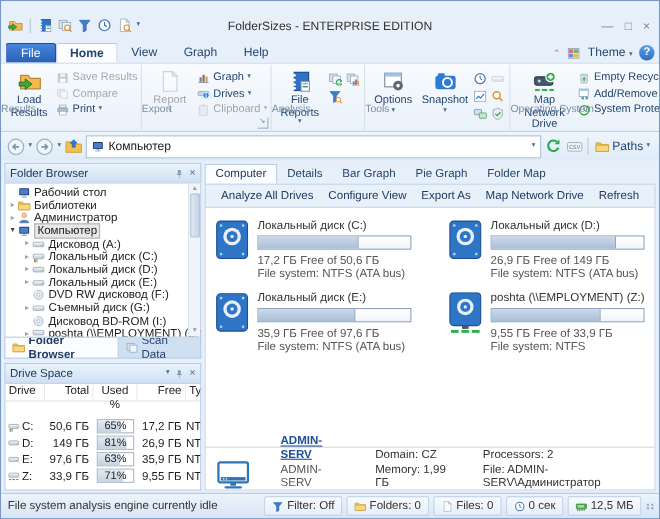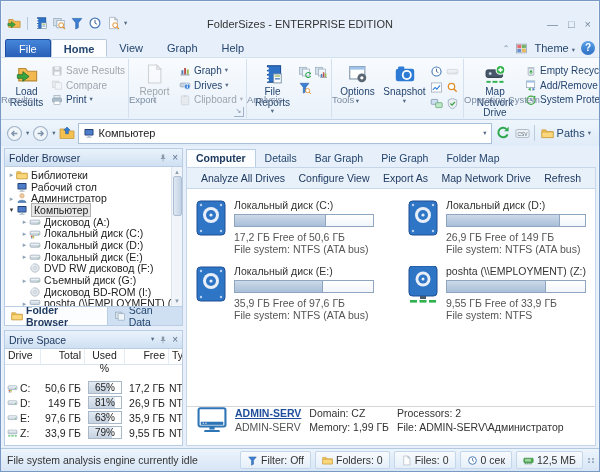--- a/index.html
+++ b/index.html
@@ -82,32 +82,32 @@
   .dsrow .c1{display:flex;align-items:center;gap:2px;padding-left:2px}
   .dsrow .c1 .ic{width:11px;height:11px}
   .dsrow .num{padding:0 4px}
   .ubar{height:11px;border:1px solid #a9b8c9;background:#fff;position:relative;margin:16px 3px}
   .ufill{position:absolute;top:0;left:0;bottom:0;background:linear-gradient(#e3eaf2,#c6d2e1)}
   .utext{position:absolute;inset:0;text-align:center;line-height:11px;font-size:10px;color:#222}
   
   .main{flex:1;display:flex;flex-direction:column;min-width:0;padding:2px 3px}
   .mtabs{height:19px;flex:none;display:flex;align-items:flex-end}
   .mtab{padding:0 9px;height:17px;line-height:17px;color:#24456e;font-size:10.5px}
-  .mtab.active{background:#fbfdff;border:1px solid #b9cde4;border-bottom:none;font-weight:bold;color:#1f3a60}
+  .mtab.active{background:#fbfdff;border:1px solid #b9cde4;border-bottom:none;font-weight:normal;color:#1f3a60}
   .mlinks{height:20px;flex:none;background:#e8f1fa;border:1px solid #c6d7ea;display:flex;align-items:center;
           justify-content:space-between;padding:0 14px;color:#1f3a60;font-size:10.5px}
   .mbody{flex:1;background:#fff;border:1px solid #c6d7ea;border-top:none;display:flex;flex-direction:column;min-height:0}
   .tiles{flex:1;display:grid;grid-template-columns:212px 212px;grid-template-rows:66px 66px;padding:10px 0 0 8px;min-height:0}
   .tile{display:flex;gap:7px}
   .tile .ic{width:32px;height:38px;margin-top:1px}
   .tinfo{font-size:10.5px;color:#555}
   .tname{color:#333;margin-bottom:3px}
   .bar{width:140px;height:13px;border:1px solid #8fa5c0;background:linear-gradient(#fff,#f1f5fa);position:relative;margin-bottom:4px;box-sizing:border-box}
   .bfill{position:absolute;top:0;left:0;bottom:0;background:linear-gradient(#ccd9e9,#a9bfd8);border-right:1px solid #8fa5c0}
-  .admin{flex:none;border-top:1px solid #d6d6d6;height:38px;display:flex;align-items:flex-start;gap:8px;padding:0 10px;font-size:10.5px;color:#333}
+  .admin{flex:none;border-top:1px solid #d6d6d6;height:38px;display:flex;align-items:flex-end;gap:28px;padding:0 10px;font-size:10.5px;color:#333}
   .admin .ic{width:30px;height:26px}
   .acol{display:flex;flex-direction:column;gap:2px;line-height:12px}
   .alink{color:#1f4e9c;font-weight:bold;text-decoration:underline}
   .asub{color:#555}
   
   .statusbar{height:22px;flex:none;background:linear-gradient(#ecf4fc,#d7e5f5);border-top:1px solid #b3c9e0;display:flex;
              align-items:center;padding:0 4px;font-size:10.5px;color:#333}
   .smsg{flex:1;padding-left:2px}
   .sseg{display:flex;align-items:center;gap:3px;border:1px solid #c4d6ea;background:linear-gradient(#f8fbfe,#e5eff9);
         border-radius:2px;padding:0 6px;margin-left:4px;height:16px}
@@ -588,32 +588,32 @@
     <div class="sidebar">
       <div class="panel-h">
         <span class="t">Folder Browser</span>
         <svg class="ic" style="width:10px;height:10px">
             <use href="#s-pin"></use>
           </svg>
         <span class="ph-ic" style="font-size:10px">×</span>
       </div>
       <div class="tree">
         <div class="trow">
+            <span class="exp"></span>
+            <svg class="ic">
+              <use href="#s-monitor"></use>
+            </svg>
+            <span>Рабочий стол</span>
+          </div>
+        <div class="trow">
             <span class="exp">▸</span>
             <svg class="ic">
               <use href="#s-folder"></use>
             </svg>
             <span>Библиотеки</span>
-          </div>
-        <div class="trow">
-            <span class="exp"></span>
-            <svg class="ic">
-              <use href="#s-monitor"></use>
-            </svg>
-            <span>Рабочий стол</span>
           </div>
         <div class="trow">
             <span class="exp">▸</span>
             <svg class="ic">
               <use href="#s-user"></use>
             </svg>
             <span>Администратор</span>
           </div>
         <div class="trow">
             <span class="exp open">▾</span>
@@ -773,21 +773,21 @@
           <div class="dsrow">
             <span class="c1">
                 <svg class="ic">
                   <use href="#s-netdrive16"></use>
                 </svg>
                 <span>Z:</span>
               </span>
             <span class="ra num">33,9 ГБ</span>
             <span class="ubar">
                 <span class="ufill" style="width: 71%;"></span>
-                <span class="utext">79%</span>
+                <span class="utext">71%</span>
               </span>
             <span class="ra num">9,55 ГБ</span>
             <span>NTFS</span>
           </div>
         </div>
       </div>
     </div>
 
     <div class="main">
       <div class="mtabs">

